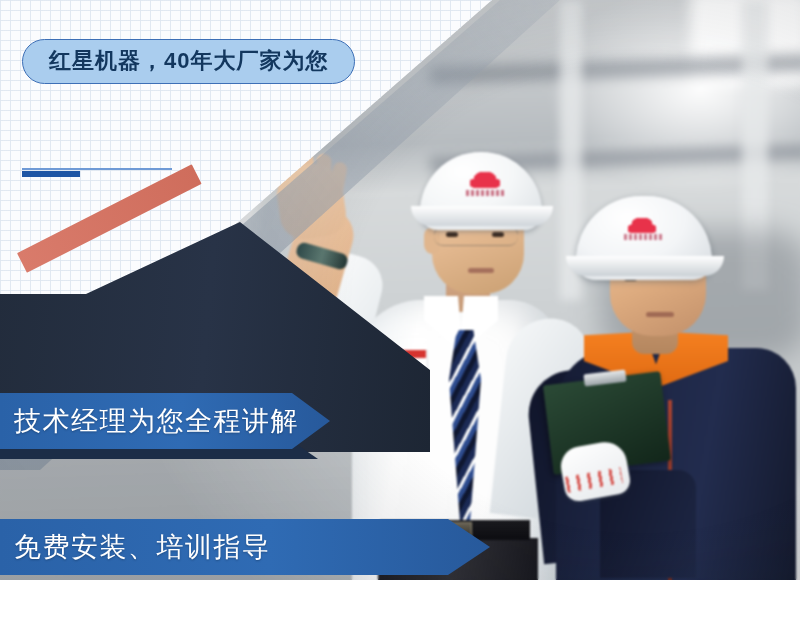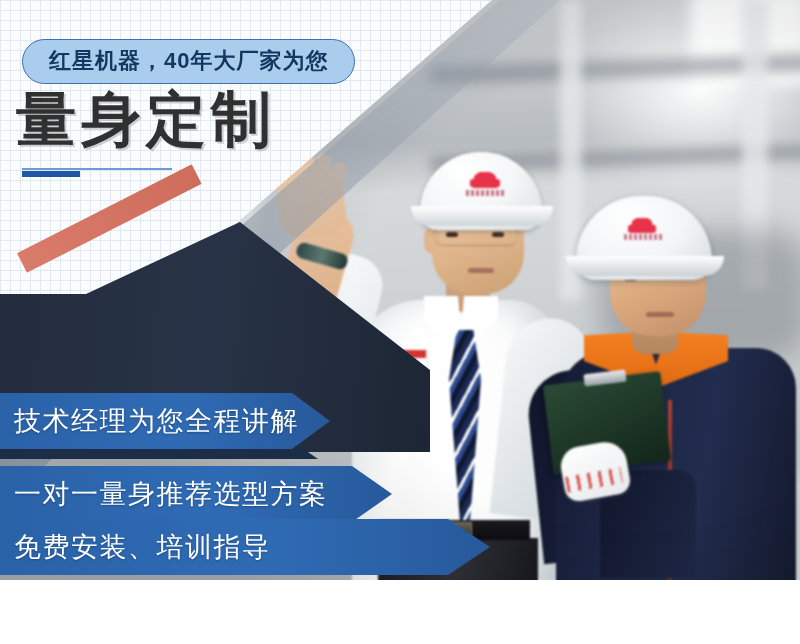--- a/index.html
+++ b/index.html
@@ -454,34 +454,30 @@
   </div>
 
   <div class="grid-panel"></div>
   <div class="wedge"></div>
 
   <div class="dark-wedge"></div>
   <div class="coral-stripe"></div>
 
   <div class="badge">红星机器，40年大厂家为您</div>
 
-  <div class="headline">量身定制</div>
 
   <div class="rule-thin"></div>
   <div class="rule-thick"></div>
 
   <div class="bar-shadow s1"></div>
   <div class="bar b1">
     <span class="bar-label">技术经理为您全程讲解</span>
   </div>
 
   <div class="bar-shadow s2"></div>
-  <div class="bar b2">
-    <span class="bar-label">一对一量身推荐选型方案</span>
-  </div>
 
   <div class="footer-strip"></div>
   <div class="bar b3">
     <span class="bar-label">免费安装、培训指导</span>
   </div>
   <div class="footer-sliver"></div>
 
 </div>
 
 </body></html>

